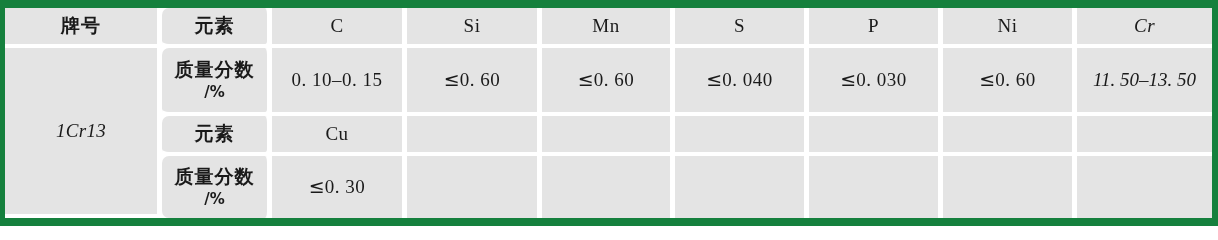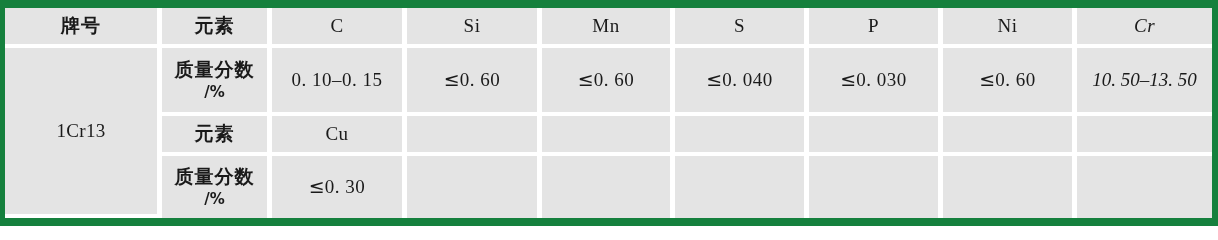--- a/index.html
+++ b/index.html
@@ -64,30 +64,32 @@
     font-family: "DejaVu Sans", "Liberation Sans", sans-serif;
     font-weight: bold;
     font-size: 19px;
     letter-spacing: 1px;
   }
 
   
   td.grade-name {
     font-size: 19px;
     letter-spacing: 0.3px;
+    font-style: italic;
   }
 
   
   td.row-label {
     font-family: "DejaVu Sans", "Liberation Sans", sans-serif;
     font-weight: bold;
     font-size: 18px;
     letter-spacing: 1px;
     line-height: 1.1;
     white-space: normal;
+    border-radius: 7px;
   }
   td.row-label .unit {
     display: block;
     font-size: 15px;
     letter-spacing: 0;
     margin-top: 1px;
   }
 
   
   td.elem-head {
@@ -162,21 +164,21 @@
         <td class="value">
           <span class="le">≤</span><span>0. 040</span>
         </td>
         <td class="value">
           <span class="le">≤</span><span>0. 030</span>
         </td>
         <td class="value">
           <span class="le">≤</span><span>0. 60</span>
         </td>
         <td class="value wrap last-col">
-          <span class="le"></span><span>10. 50–13. 50</span>
+          <span class="le"></span><span>11. 50–13. 50</span>
         </td>
       </tr>
 
       <tr>
         <td class="row-label">
           <span>元素</span>
         </td>
         <td class="value">
           <span>Cu</span>
         </td>

